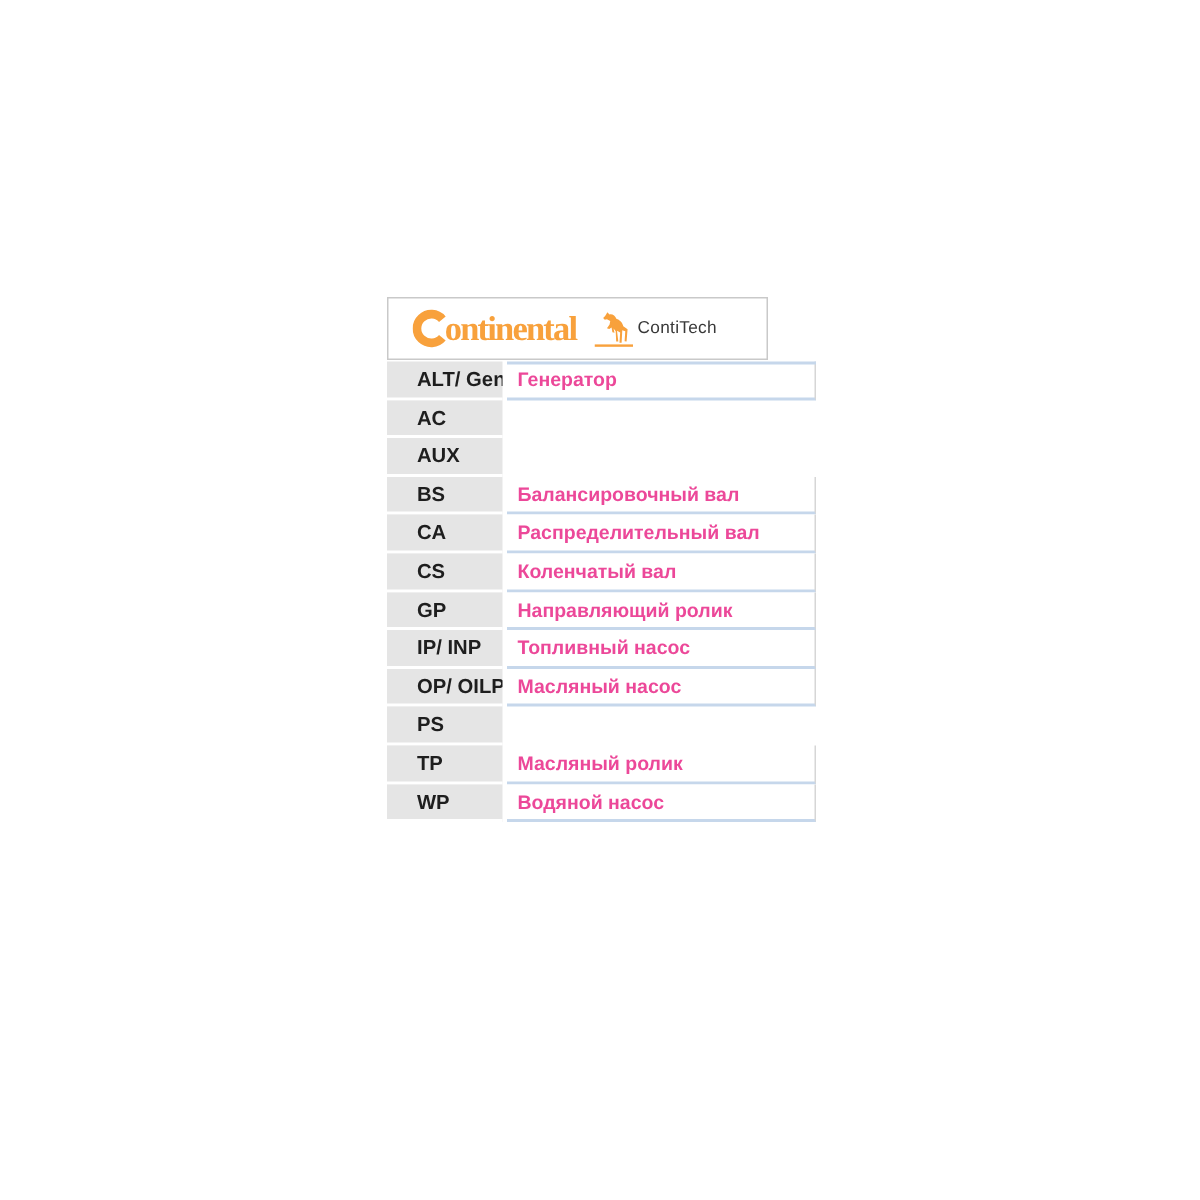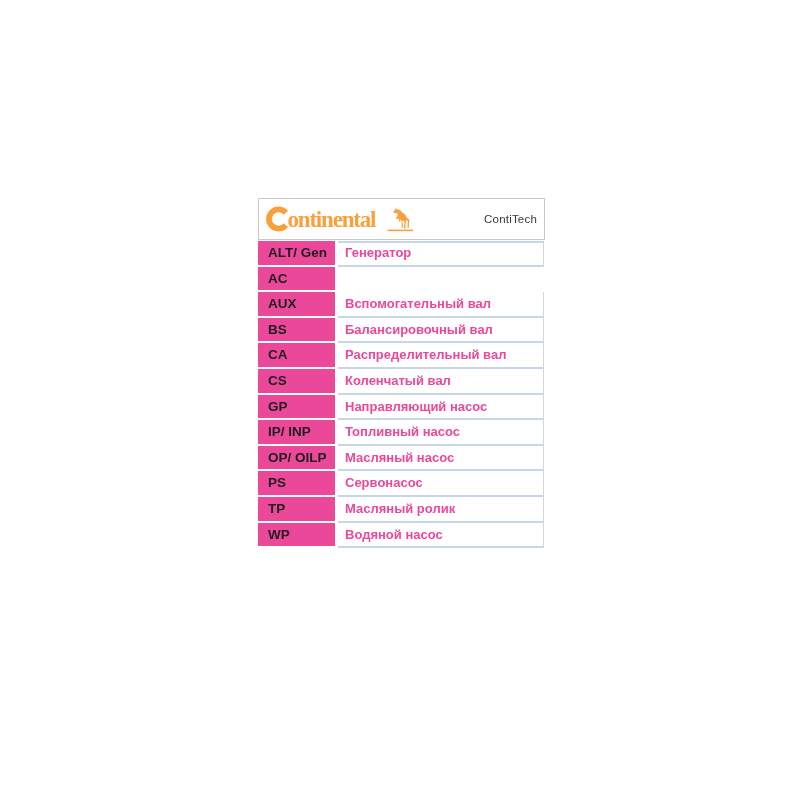--- a/index.html
+++ b/index.html
@@ -19,28 +19,28 @@
   }
   .block {
     position: absolute;
     left: 258px;
     top: 198px;
     width: 286px;
   }
   
   .brand-header {
     box-sizing: border-box;
-    width: 287px;
+    width: 254px;
     height: 42px;
     border: 1px solid #c9c9c9;
     background: #ffffff;
     display: flex;
     align-items: center;
-    justify-content: space-between;
-    padding: 0 7px 0 7px;
+    justify-content: center;
+    padding: 0 24px 0 7px;
   }
   .logo-svg {
     display: block;
     width: 150px;
     height: 30px;
   }
   .logo-wordmark {
     font-family: "Liberation Serif", serif;
     font-weight: bold;
     font-size: 23px;
@@ -70,27 +70,27 @@
     z-index: 2;
   }
   .row {
     display: flex;
     height: 25.6px;
   }
   .cell-abbr {
     box-sizing: border-box;
     width: 77px;
     margin-right: 3px;
-    background: #ec4899;
+    background: #e5e5e5;
     border-bottom: 2px solid #ffffff;
     font-size: 13.5px;
     font-weight: bold;
     color: #1e1e1e;
     line-height: 23.6px;
-    padding-left: 10px;
+    padding-left: 20px;
     white-space: nowrap;
     overflow: hidden;
   }
   .cell-desc {
     box-sizing: border-box;
     flex: 1;
     background: #ffffff;
     border-bottom: 2px solid #c6d7eb;
     border-right: 1px solid #d6d6d6;
     font-size: 13px;
@@ -139,58 +139,56 @@
     <div class="cell-abbr">ALT/ Gen</div>
     <div class="cell-desc">Генератор</div>
   </div>
 
   <div class="row">
     <div class="cell-abbr">AC</div>
   </div>
 
   <div class="row">
     <div class="cell-abbr">AUX</div>
-    <div class="cell-desc">Вспомогательный вал</div>
   </div>
 
   <div class="row">
     <div class="cell-abbr">BS</div>
     <div class="cell-desc">Балансировочный вал</div>
   </div>
 
   <div class="row">
     <div class="cell-abbr">CA</div>
     <div class="cell-desc">Распределительный вал</div>
   </div>
 
   <div class="row">
     <div class="cell-abbr">CS</div>
     <div class="cell-desc">Коленчатый вал</div>
   </div>
 
 
   <div class="row">
     <div class="cell-abbr">GP</div>
-    <div class="cell-desc">Направляющий насос</div>
+    <div class="cell-desc">Направляющий ролик</div>
   </div>
 
 
   <div class="row">
     <div class="cell-abbr">IP/ INP</div>
     <div class="cell-desc">Топливный насос</div>
   </div>
 
   <div class="row">
     <div class="cell-abbr">OP/ OILP</div>
     <div class="cell-desc">Масляный насос</div>
   </div>
 
   <div class="row">
     <div class="cell-abbr">PS</div>
-    <div class="cell-desc">Сервонасос</div>
   </div>
 
   <div class="row">
     <div class="cell-abbr">TP</div>
     <div class="cell-desc">Масляный ролик</div>
   </div>
 
   <div class="row">
     <div class="cell-abbr">WP</div>
     <div class="cell-desc">Водяной насос</div>

